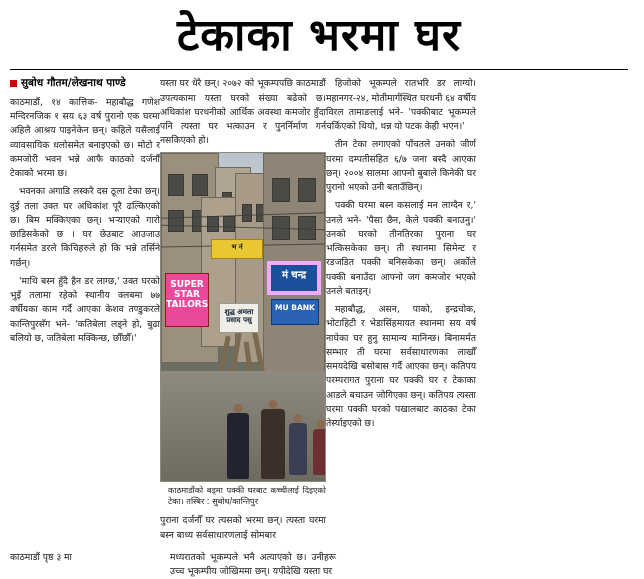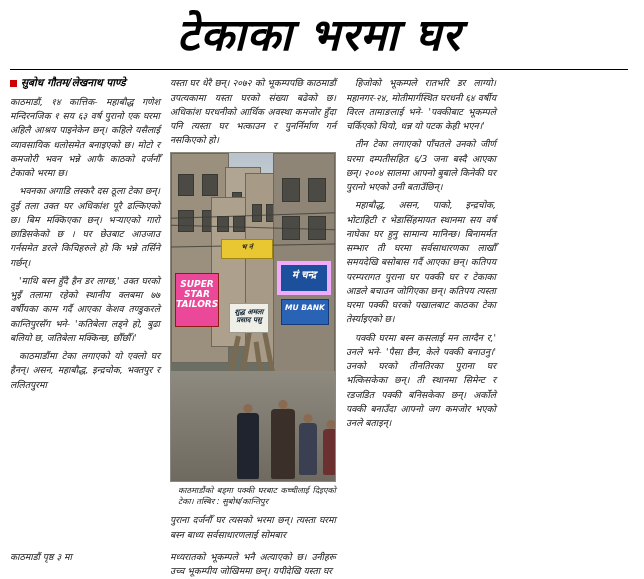--- a/index.html
+++ b/index.html
@@ -14,39 +14,38 @@
     color: #111;
     position: relative;
     overflow: hidden;
   }
   .page {
     width: 644px;
     height: 579px;
     position: relative;
     box-sizing: border-box;
     padding: 6px 16px 4px 10px;
-    font-style: italic;
   }
   .headline {
     text-align: center;
     font-family: "DejaVu Sans", sans-serif;
     font-weight: bold;
     font-size: 44px;
     line-height: 1.12;
     letter-spacing: 1px;
     margin: 4px 0 10px 0;
     color: #000;
   }
   .rule-top {
     border-bottom: 1px solid #000;
     margin: 0 0 6px 0;
   }
   .columns {
     display: flex;
-    gap: 10px;
+    gap: 0;
     align-items: flex-start;
   }
   .col {
     width: 150px;
     flex: 0 0 150px;
     position: relative;
   }
   .col-wide {
     width: 166px;
     flex: 0 0 166px;
@@ -218,21 +217,20 @@
 
   <div class="columns">
 
     <div class="col">
       <div class="byline">
         <span class="redsq"></span><span>सुबोध गौतम/लेखनाथ पाण्डे</span>
       </div>
       <p class="body">काठमाडौं, १४ कात्तिक- महाबौद्ध गणेश मन्दिरनजिक १ सय ६३ वर्ष पुरानो एक घरमा अहिलै आश्रय पाइनेकेन छन्। कहिले यसैलाई व्यावसायिक धलोसमेत बनाइएको छ। मोटो र कमजोरी भवन भन्ने आफै काठको दर्जनौँ टेकाको भरमा छ।</p>
       <p class="body indent">भवनका अगाडि लस्करै दस ठूला टेका छन्। दुई तला उक्त घर अधिकांश पूरै ढल्किएको छ। बिम मक्किएका छन्। भर्‍याएको गारो छाडिसकेको छ । घर छेउबाट आउजाउ गर्नसमेत डरले किचिहरुले हो कि भन्ने तर्सिने गर्छन्।</p>
       <p class="body indent">'माथि बस्न हुँदै हैन डर लाग्छ,' उक्त घरको भुइँ तलामा रहेको स्थानीय क्लबमा ७७ वर्षीयका काम गर्दै आएका केशव तण्डुकरले कान्तिपुरसँग भने- 'कतिबेला लड्ने हो, बुढा बलियो छ, जतिबेला मक्किन्छ, छौँछौँ।'</p>
-      <p class="body indent">काठमाडौंमा टेका लगाएको यो एक्लो घर हैनन्। असन, महाबौद्ध, इन्द्रचोक, भक्तपुर र ललितपुरमा</p>
     </div>
 
     <div class="col col-wide">
       <p class="body">यस्ता घर धेरै छन्। २०७२ को भूकम्पपछि काठमाडौं उपत्यकामा यस्ता घरको संख्या बढेको छ। अधिकांश घरधनीको आर्थिक अवस्था कमजोर हुँदा पनि त्यस्ता घर भत्काउन र पुनर्निर्माण गर्न नसकिएको हो।</p>
 
       <div class="photo-wrap">
         <div class="photo">
           <div class="sky"></div>
           <div class="alley"></div>
 
@@ -300,23 +298,23 @@
             </div>
         </div>
         <div class="caption">काठमाडौंको बड्मा पक्की घरबाट कच्चीलाई दिइएको टेका। तस्बिर : सुबोध/कान्तिपुर</div>
       </div>
 
       <p class="body">पुराना दर्जनौँ घर त्यसको भरमा छन्। त्यस्ता घरमा बस्न बाध्य सर्वसाधारणलाई सोमबार</p>
     </div>
 
     <div class="col">
       <p class="body indent">हिजोको भूकम्पले रातभरि डर लाग्यो। महानगर-२४, मोतीमार्गस्थित घरधनी ६४ वर्षीय विरल तामाङलाई भने- 'पक्कीबाट भूकम्पले चर्किएको थियो, धन्न यो पटक केही भएन।'</p>
-      <p class="body indent">तीन टेका लगाएको पाँचतले उनको जीर्ण घरमा दम्पतीसहित ६/3 जना बस्दै आएका छन्। २००४ सालमा आफ्नो बुबाले किनेकी घर पुरानो भएको उनी बताउँछिन्।</p>
+      <p class="body indent">तीन टेका लगाएको पाँचतले उनको जीर्ण घरमा दम्पतीसहित ६/७ जना बस्दै आएका छन्। २००४ सालमा आफ्नो बुबाले किनेकी घर पुरानो भएको उनी बताउँछिन्।</p>
+      <p class="body indent">पक्की घरमा बस्न कसलाई मन लाग्दैन र,' उनले भने- 'पैसा छैन, केले पक्की बनाउनु।' उनको घरको तीनतिरका पुराना घर भत्किसकेका छन्। ती स्थानमा सिमेन्ट र रडजडित पक्की बनिसकेका छन्। अर्कोले पक्की बनाउँदा आफ्नो जग कमजोर भएको उनले बताइन्।</p>
       <p class="body indent">महाबौद्ध, असन, पाको, इन्द्रचोक, भोटाहिटी र भेडासिंहमायत स्थानमा सय वर्ष नाघेका घर हुनु सामान्य मानिन्छ। बिनामर्मत सम्भार ती घरमा सर्वसाधारणका लाखौँ समयदेखि बसोबास गर्दै आएका छन्। कतिपय परम्परागत पुराना घर पक्की घर र टेकाका आडले बचाउन जोगिएका छन्। कतिपय त्यस्ता घरमा पक्की घरको पखालबाट काठका टेका तेर्स्याइएको छ।</p>
-      <p class="body indent">पक्की घरमा बस्न कसलाई मन लाग्दैन र,' उनले भने- 'पैसा छैन, केले पक्की बनाउनु।' उनको घरको तीनतिरका पुराना घर भत्किसकेका छन्। ती स्थानमा सिमेन्ट र रडजडित पक्की बनिसकेका छन्। अर्कोले पक्की बनाउँदा आफ्नो जग कमजोर भएको उनले बताइन्।</p>
     </div>
 
   </div>
 
   <div class="footer-cols">
     <div class="col bottomline">
       <p class="body">काठमाडौं पृष्ठ ३ मा</p>
     </div>
     <div class="col col-wide bottomline">
       <p class="body">मध्यरातको भूकम्पले भनै अत्याएको छ। उनीहरू उच्च भूकम्पीय जोखिममा छन्। यपीदेखि यस्ता घर</p>

